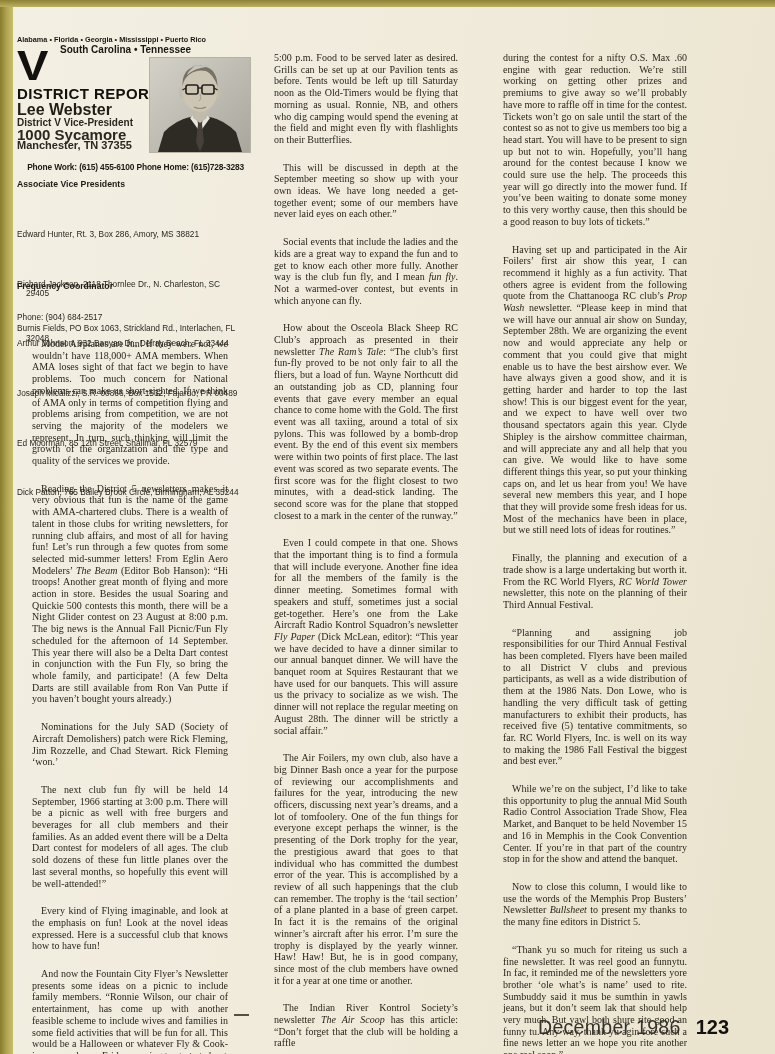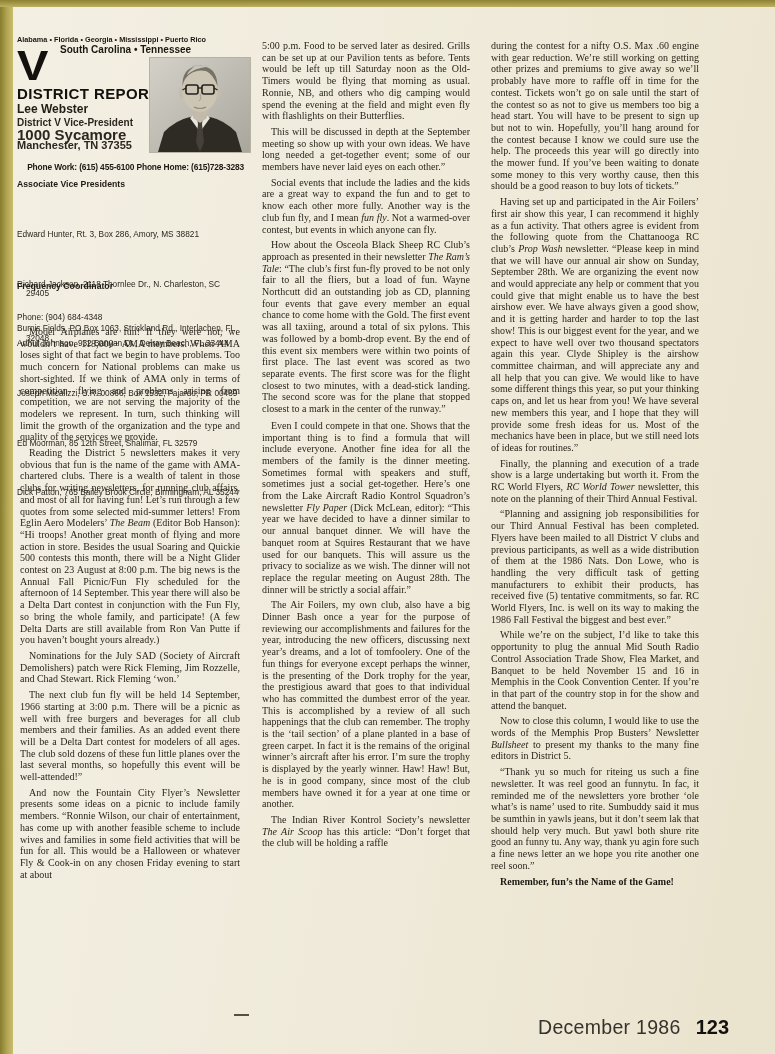--- a/index.html
+++ b/index.html
@@ -9,35 +9,35 @@
   
   .edge-left{position:absolute;left:0;top:0;bottom:0;width:13px;
         background:linear-gradient(to right,#877c2e,#b3a754 55%,#c9bd6e);}
   .edge-top{position:absolute;left:0;top:0;right:0;height:7px;
         background:linear-gradient(to bottom,#8d8233,#bdb060);}
   .edge-right{position:absolute;right:0;top:0;bottom:0;width:12px;
         background:linear-gradient(to bottom,#dcd4a4 0%,#cdc089 22%,#6f6744 32%,#24211a 42%,#151310 100%);}
   
   .col{position:absolute;font-family:"Liberation Serif",serif;font-size:10px;
        line-height:11.7px;text-align:justify;color:#2a261d;}
-  .col p{margin:4px;}
+  .col p{margin:16px;}
   .col p.ind{text-indent:9px;}
   .col p.gap{margin-top:5px;}
   .col1{left:16px;top:34px;width:228px;}
   .col2{left:258px;top:36px;width:216px;}
   .col3{left:487px;top:36px;width:216px;}
   
   .masthead{position:relative;height:288px;font-family:"Liberation Sans",sans-serif;text-align:left;}
   .states1{position:absolute;top:0;left:1px;width:100%;font-size:7.3px;font-weight:bold;color:#1b1812;}
   .states2{position:absolute;top:9.5px;left:44px;font-size:10px;font-weight:bold;color:#1b1812;}
   .v-letter{position:absolute;top:12px;left:1px;font-size:42px;line-height:40px;font-weight:bold;
         color:#13110d;transform:scaleX(1.12);transform-origin:left;}
   .report-title{position:absolute;top:54px;left:1px;font-size:15px;font-weight:bold;
         letter-spacing:0.4px;color:#13110d;}
-  .officer-name{position:absolute;top:70px;left:1px;font-size:12px;font-weight:bold;color:#211d16;}
+  .officer-name{position:absolute;top:70px;left:1px;font-size:16px;font-weight:bold;color:#211d16;}
   .off-l1{position:absolute;top:83px;left:1px;font-size:10px;font-weight:bold;color:#2b2720;}
   .off-l2{position:absolute;top:94.5px;left:1px;font-size:15px;font-weight:bold;color:#2b2720;}
   .off-l3{position:absolute;top:106px;left:1px;font-size:11px;font-weight:bold;color:#2b2720;}
   .photo{position:absolute;top:24px;left:134px;width:100px;height:94px;
         box-shadow:0 0 0 1px #b8b2a0;}
   .photo svg{display:block;width:100%;height:100%;}
   .phone-line{position:absolute;top:128px;left:1px;width:227px;font-size:8.4px;font-weight:bold;
         letter-spacing:-0.15px;white-space:nowrap;color:#1d1a14;text-align:right;}
   .avp-heading,.fc-heading{position:absolute;left:1px;font-size:8.7px;font-weight:bold;color:#1d1a14;}
   .avp-heading{top:145px;}
@@ -105,26 +105,27 @@
       <div class="avp-list">
         <div class="avp-entry">Edward Hunter, Rt. 3, Box 286, Amory, MS 38821</div>
         <div class="avp-entry">Richard Jackson, 2118 Thornlee Dr., N. Charleston, SC 29405</div>
         <div class="avp-entry">Arthur Johnson, 932 Banyan Dr., Delray Beach, FL 33444</div>
         <div class="avp-entry">Joseph Micalizzi, S.R. 00866, Box 1532, Fajardo, PR 00489</div>
         <div class="avp-entry">Ed Moorman, 85 12th Street, Shalimar, FL 32579</div>
         <div class="avp-entry">Dick Patton, 765 Bailey Brook Circle, Birmingham, AL 35244</div>
       </div>
       <div class="fc-heading">Frequency Coordinator</div>
       <div class="fc-line">Burnis Fields, PO Box 1063, Strickland Rd., Interlachen, FL 32048</div>
-      <div class="fc-phone">Phone: (904) 684-4348</div>
+      <div class="fc-phone">Phone: (904) 684-2517</div>
     </div>
     <p class="ind">Model Airplanes are fun! If they were not, we wouldn’t have 118,000+ AMA members. When AMA loses sight of that fact we begin to have problems. Too much concern for National problems can make us short-sighted. If we think of AMA only in terms of competition flying and problems arising from competition, we are not serving the majority of the modelers we represent. In turn, such thinking will limit the growth of the organization and the type and quality of the services we provide.</p>
     <p class="ind">Reading the District 5 newsletters makes it very obvious that fun is the name of the game with AMA-chartered clubs. There is a wealth of talent in those clubs for writing newsletters, for running club affairs, and most of all for having fun! Let’s run through a few quotes from some selected mid-summer letters! From Eglin Aero Modelers’ <i>The Beam</i> (Editor Bob Hanson): “Hi troops! Another great month of flying and more action in store. Besides the usual Soaring and Quickie 500 contests this month, there will be a Night Glider contest on 23 August at 8:00 p.m. The big news is the Annual Fall Picnic/Fun Fly scheduled for the afternoon of 14 September. This year there will also be a Delta Dart contest in conjunction with the Fun Fly, so bring the whole family, and participate! (A few Delta Darts are still available from Ron Van Putte if you haven’t bought yours already.)</p>
     <p class="ind">Nominations for the July SAD (Society of Aircraft Demolishers) patch were Rick Fleming, Jim Rozzelle, and Chad Stewart. Rick Fleming ‘won.’</p>
     <p class="ind">The next club fun fly will be held 14 September, 1966 starting at 3:00 p.m. There will be a picnic as well with free burgers and beverages for all club members and their families. As an added event there will be a Delta Dart contest for modelers of all ages. The club sold dozens of these fun little planes over the last several months, so hopefully this event will be well-attended!”</p>
+    <p class="ind">Every kind of Flying imaginable, and look at the emphasis on fun! Look at the novel ideas expressed. Here is a successful club that knows how to have fun!</p>
     <p class="ind">And now the Fountain City Flyer’s Newsletter presents some ideas on a picnic to include family members. “Ronnie Wilson, our chair of entertainment, has come up with another feasible scheme to include wives and families in some field activities that will be fun for all. This would be a Halloween or whatever Fly &amp; Cook-in on any chosen Friday evening to start at about</p>
   </div>
 
   <div class="col col2">
     <p>5:00 p.m. Food to be served later as desired. Grills can be set up at our Pavilion tents as before. Tents would be left up till Saturday noon as the Old-Timers would be flying that morning as usual. Ronnie, NB, and others who dig camping would spend the evening at the field and might even fly with flashlights on their Butterflies.</p>
     <p class="ind">This will be discussed in depth at the September meeting so show up with your own ideas. We have long needed a get-together event; some of our members have never laid eyes on each other.”</p>
     <p class="ind">Social events that include the ladies and the kids are a great way to expand the fun and to get to know each other more fully. Another way is the club fun fly, and I mean <i>fun fly</i>. Not a warmed-over contest, but events in which anyone can fly.</p>
     <p class="ind">How about the Osceola Black Sheep RC Club’s approach as presented in their newsletter <i>The Ram’s Tale</i>: “The club’s first fun-fly proved to be not only fair to all the fliers, but a load of fun. Wayne Northcutt did an outstanding job as CD, planning four events that gave every member an equal chance to come home with the Gold. The first event was all taxiing, around a total of six pylons. This was followed by a bomb-drop event. By the end of this event six members were within two points of first place. The last event was scored as two separate events. The first score was for the flight closest to two minutes, with a dead-stick landing. The second score was for the plane that stopped closest to a mark in the center of the runway.”</p>
     <p class="ind gap">Even I could compete in that one. Shows that the important thing is to find a formula that will include everyone. Another fine idea for all the members of the family is the dinner meeting. Sometimes formal with speakers and stuff, sometimes just a social get-together. Here’s one from the Lake Aircraft Radio Kontrol Squadron’s newsletter <i>Fly Paper</i> (Dick McLean, editor): “This year we have decided to have a dinner similar to our annual banquet dinner. We will have the banquet room at Squires Restaurant that we have used for our banquets. This will assure us the privacy to socialize as we wish. The dinner will not replace the regular meeting on August 28th. The dinner will be strictly a social affair.”</p>
     <p class="ind">The Air Foilers, my own club, also have a big Dinner Bash once a year for the purpose of reviewing our accomplishments and failures for the year, introducing the new officers, discussing next year’s dreams, and a lot of tomfoolery. One of the fun things for everyone except perhaps the winner, is the presenting of the Dork trophy for the year, the prestigious award that goes to that individual who has committed the dumbest error of the year. This is accomplished by a review of all such happenings that the club can remember. The trophy is the ‘tail section’ of a plane planted in a base of green carpet. In fact it is the remains of the original winner’s aircraft after his error. I’m sure the trophy is displayed by the yearly winner. Haw! Haw! But, he is in good company, since most of the club members have owned it for a year at one time or another.</p>

